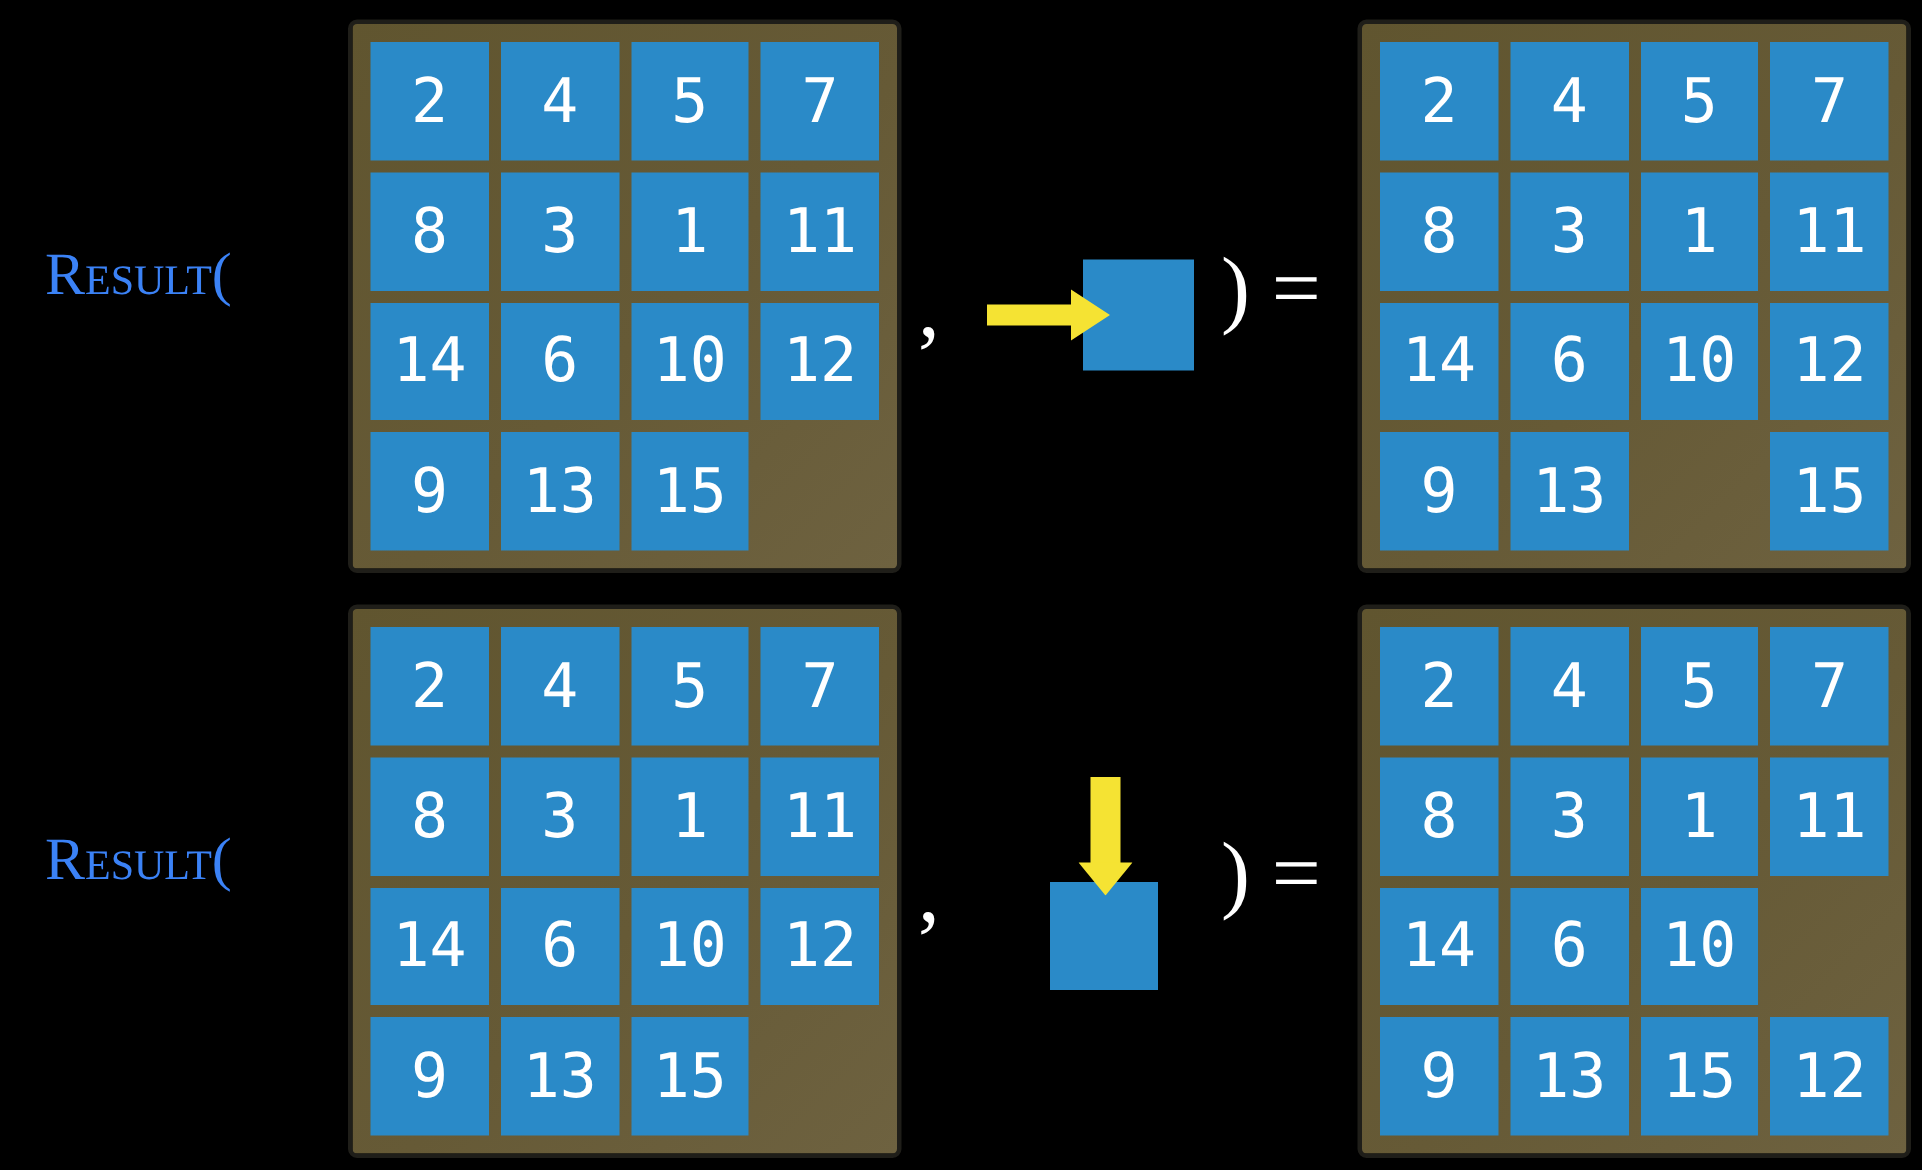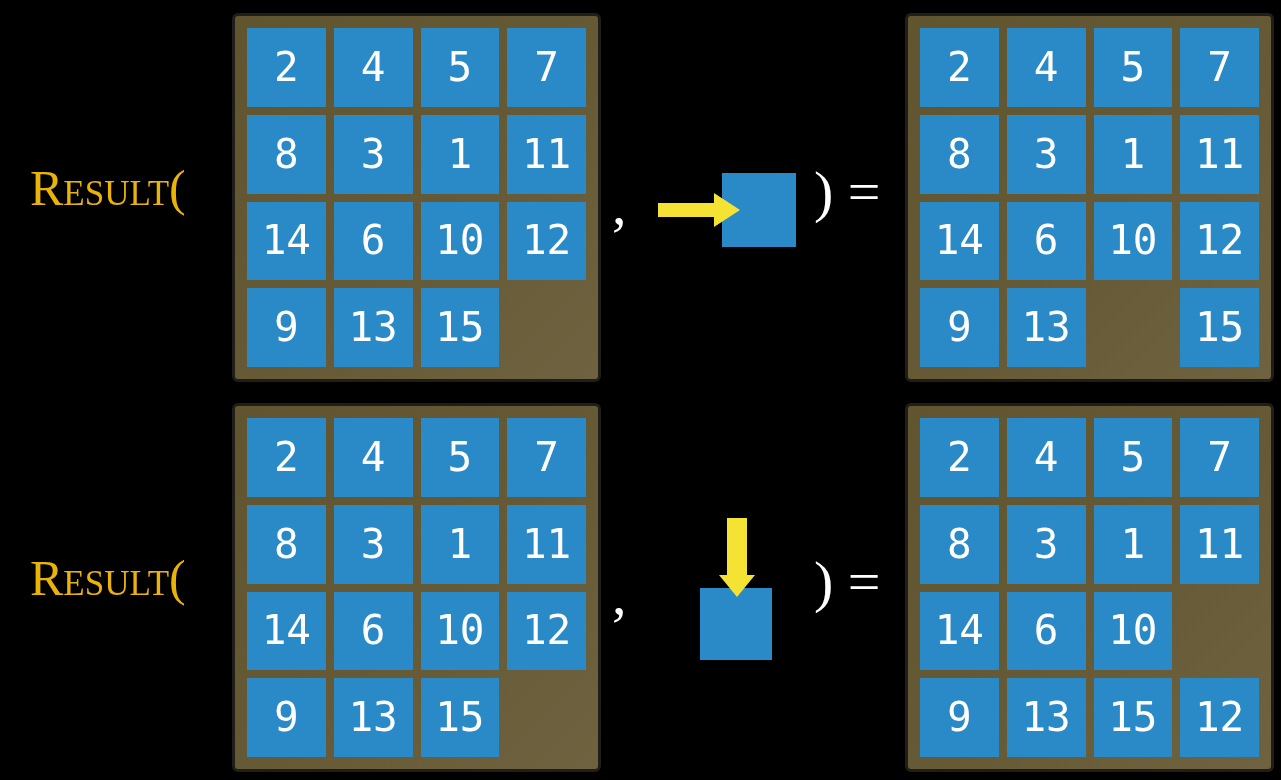--- a/index.html
+++ b/index.html
@@ -1,18 +1,18 @@
 <!DOCTYPE html>
 <html><head>
 <meta charset="utf-8">
 <style>
   html,body{margin:0;padding:0;background:#000;}
   .canvas{position:relative;width:1281px;height:780px;background:#000;overflow:hidden;
           font-family:"Liberation Serif",serif;}
-  .func-label{position:absolute;color:#eab308;font-variant:small-caps;font-size:50px;
+  .func-label{position:absolute;color:#3b82f6;font-variant:small-caps;font-size:40px;
               line-height:1;white-space:nowrap;letter-spacing:0px;}
   .close-label{position:absolute;color:#fff;font-size:58px;line-height:1;white-space:nowrap;}
   .comma{position:absolute;color:#fff;font-size:58px;line-height:1;}
   .board{position:absolute;width:369px;height:369px;box-sizing:border-box;
          background:linear-gradient(135deg,#60552f 0%,#665a36 55%,#6e6240 100%);
          border:3px solid #1f1e19;border-radius:6px;padding:12px;
          display:grid;grid-template-columns:repeat(4,1fr);grid-template-rows:repeat(4,1fr);
          gap:8px;}
   .cell{background:#2a8ac8;display:flex;align-items:center;justify-content:center;
         color:#fff;font-family:"DejaVu Sans Mono",monospace;font-size:41px;line-height:1;}

